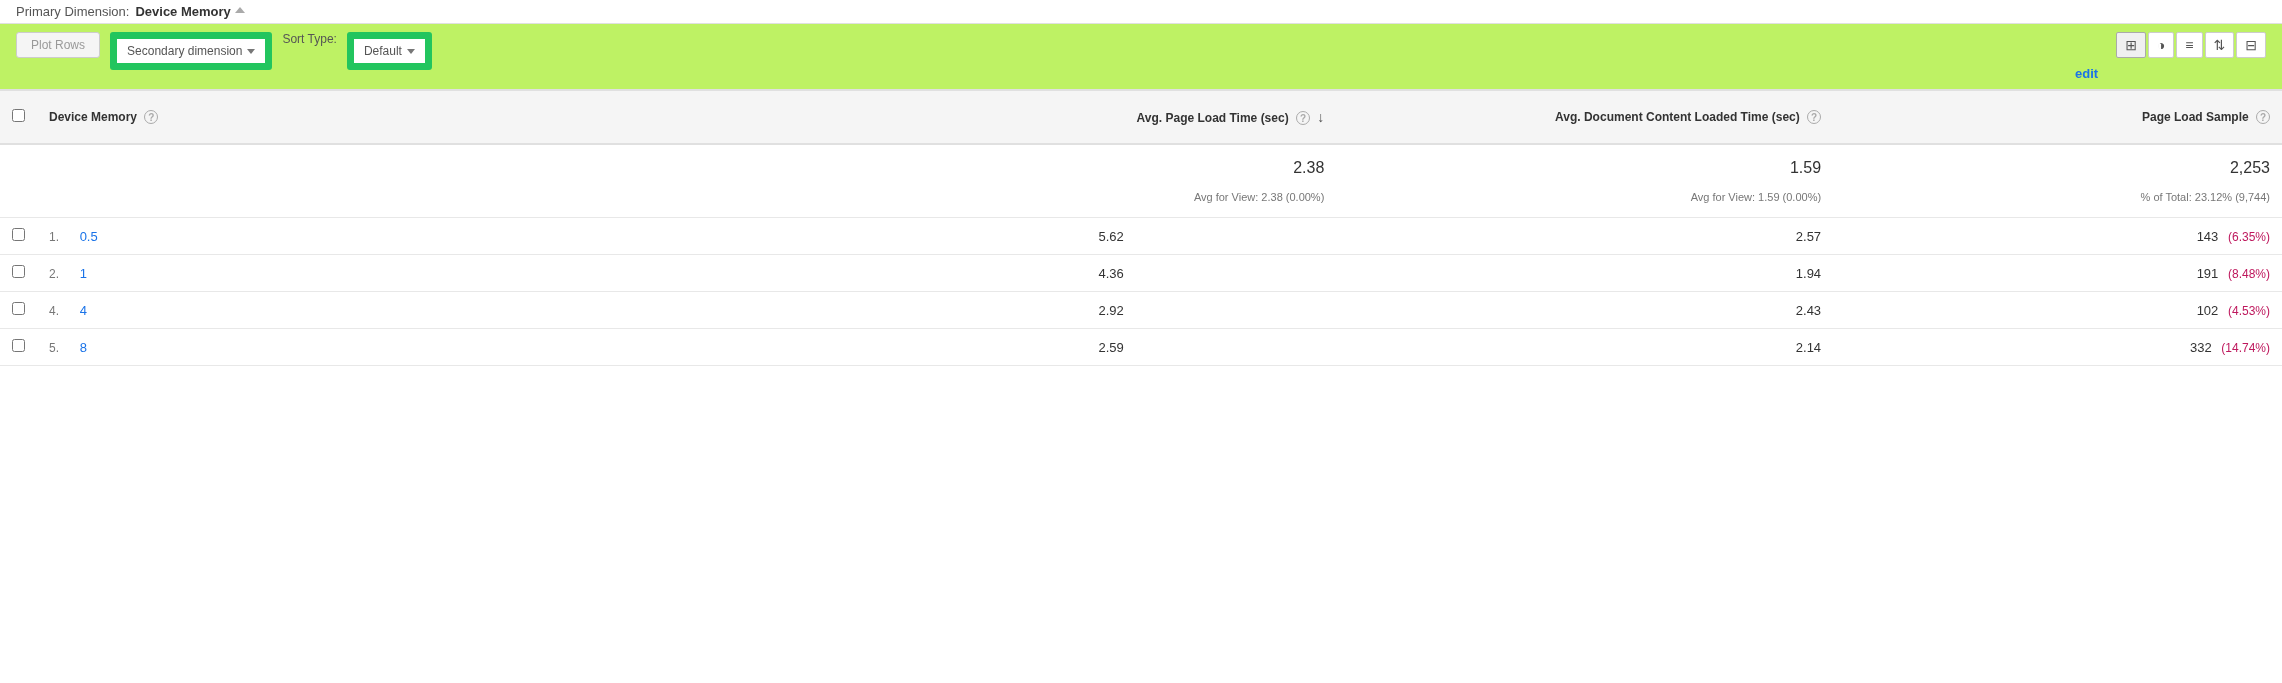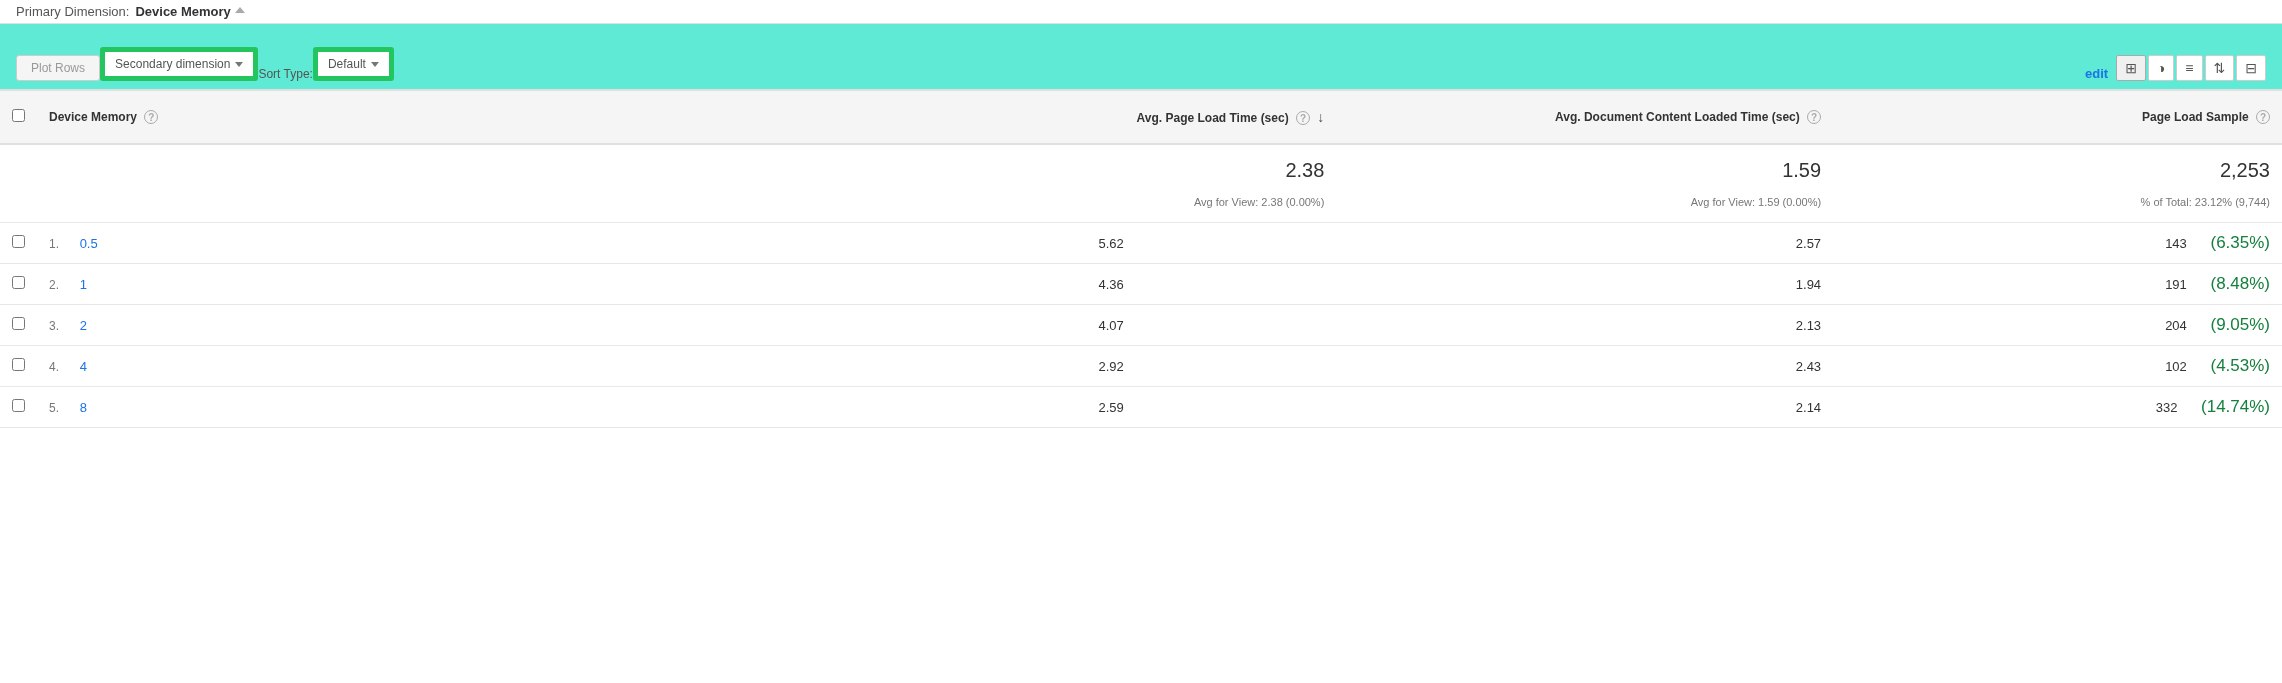--- a/index.html
+++ b/index.html
@@ -30,39 +30,40 @@
       height: 0;
       border-left: 5px solid transparent;
       border-right: 5px solid transparent;
       border-bottom: 6px solid #aaa;
       margin-left: 4px;
       position: relative;
       top: -2px;
     }
     .toolbar {
       display: flex;
-      align-items: flex-end;
+      align-items: flex-start;
       padding: 8px 16px;
       border-bottom: 1px solid #e0e0e0;
-      background: #5eead4;
+      gap: 10px;
+      background: #bef264;
     }
     .btn-plot-rows {
       padding: 5px 14px;
       border: 1px solid #ccc;
       border-radius: 3px;
       background: #f5f5f5;
       color: #999;
       cursor: pointer;
       font-size: 12px;
     }
     .dropdown-btn {
       display: flex;
       align-items: center;
       padding: 5px 10px;
-      border: 5px solid #22c55e;
+      border: 7px solid #22c55e;
       border-radius: 3px;
       background: #fff;
       color: #555;
       cursor: pointer;
       font-size: 12px;
       gap: 5px;
     }
     .dropdown-btn .arrow {
       display: inline-block;
       width: 0;
@@ -181,21 +182,21 @@
     .data-table tbody tr {
       border-bottom: 1px solid #e8e8e8;
     }
 
     
     .summary-row td {
       padding: 14px 12px;
       vertical-align: top;
     }
     .summary-main-val {
-      font-size: 20px;
+      font-size: 16px;
       color: #333;
       text-align: right;
       display: block;
     }
     .summary-sub-val {
       font-size: 11px;
       color: #777;
       text-align: right;
       display: block;
       margin-top: 14px;
@@ -223,23 +224,23 @@
       display: block;
     }
     .val-normal {
       text-align: right;
       display: block;
     }
     .val-sample {
       text-align: right;
     }
     .val-pct {
-      color: #15803d;
-      font-size: 17px;
-      margin-left: 20px;
+      color: #be185d;
+      font-size: 12px;
+      margin-left: 6px;
     }
     .checkbox-cell {
       width: 30px;
       text-align: center;
     }
     .th-checkbox {
       width: 30px;
     }
   </style>
 </head>
@@ -363,58 +364,39 @@
       <td class="val-sample">
         <span>191</span>
         <span class="val-pct">(8.48%)</span>
       </td>
     </tr>
       <tr class="data-row">
       <td class="checkbox-cell">
         <input type="checkbox" style="">
       </td>
       <td>
-        <span class="row-num">3.</span>
-        <a class="row-link">2</a>
-      </td>
-      <td>
-        <span class="val-bold">4.07</span>
-      </td>
-      <td>
-        <span class="val-normal">2.13</span>
+        <span class="row-num">4.</span>
+        <a class="row-link">4</a>
+      </td>
+      <td>
+        <span class="val-bold">2.92</span>
+      </td>
+      <td>
+        <span class="val-normal">2.43</span>
       </td>
       <td class="val-sample">
-        <span>204</span>
-        <span class="val-pct">(9.05%)</span>
+        <span>102</span>
+        <span class="val-pct">(4.53%)</span>
       </td>
     </tr>
       <tr class="data-row">
       <td class="checkbox-cell">
         <input type="checkbox" style="">
       </td>
       <td>
-        <span class="row-num">4.</span>
-        <a class="row-link">4</a>
-      </td>
-      <td>
-        <span class="val-bold">2.92</span>
-      </td>
-      <td>
-        <span class="val-normal">2.43</span>
-      </td>
-      <td class="val-sample">
-        <span>102</span>
-        <span class="val-pct">(4.53%)</span>
-      </td>
-    </tr>
-      <tr class="data-row">
-      <td class="checkbox-cell">
-        <input type="checkbox" style="">
-      </td>
-      <td>
         <span class="row-num">5.</span>
         <a class="row-link">8</a>
       </td>
       <td>
         <span class="val-bold">2.59</span>
       </td>
       <td>
         <span class="val-normal">2.14</span>
       </td>
       <td class="val-sample">

